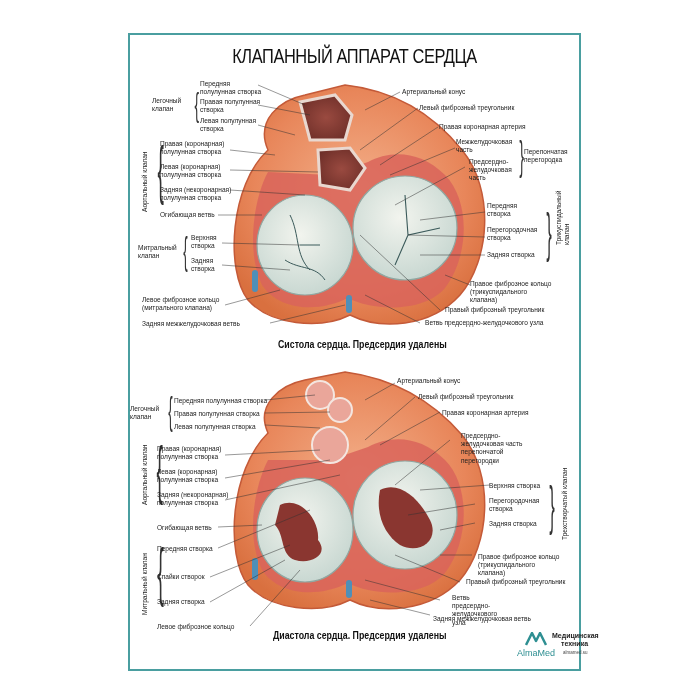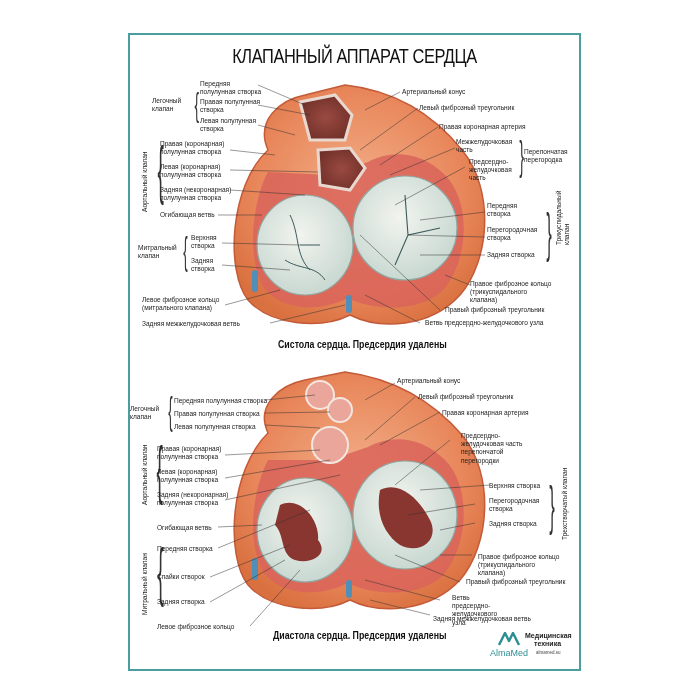--- a/index.html
+++ b/index.html
@@ -181,21 +181,21 @@
 <div class="lbl" style="left:489px;top:520px;">Задняя створка</div>
 <div class="brace" style="left:543px;top:478px;font-size:54px;transform:scaleX(-0.3);">{</div>
 <div class="vlbl" style="left:560px;top:540px;transform:rotate(-90deg) scaleX(0.9);">Трехстворчатый клапан</div>
 <div class="lbl" style="left:478px;top:553px;width:95px;white-space:normal;">Правое фиброзное кольцо (трикуспидального клапана)</div>
 <div class="lbl" style="left:466px;top:578px;">Правый фиброзный треугольник</div>
 <div class="lbl" style="left:452px;top:594px;width:60px;white-space:normal;">Ветвь предсердно-желудочкового узла</div>
 <div class="lbl" style="left:433px;top:615px;">Задняя межжелудочковая ветвь</div>
 
 <div class="cap" style="left:273px;top:630px;">Диастола сердца. Предсердия удалены</div>
 
-<div class="logo" style="left:490px;top:632px;width:80px;height:30px;">
+<div class="logo" style="left:517px;top:632px;width:80px;height:30px;">
   <svg width="22" height="14" style="position:absolute;left:8px;top:0;">
     <path d="M1,13 L7,1 L11,9 L15,1 L21,13" stroke="#2e8f92" stroke-width="2.5" fill="none" stroke-linejoin="round"></path>
   </svg>
   <div style="position:absolute;left:0;top:16px;font-size:9px;color:#2e8f92;">AlmaMed</div>
   <div style="position:absolute;left:35px;top:0;font-size:7px;font-weight:bold;color:#222;">Медицинская</div>
   <div style="position:absolute;left:44px;top:8px;font-size:7px;font-weight:bold;color:#222;">техника</div>
   <div style="position:absolute;left:46px;top:18px;font-size:4.5px;color:#444;">almamed.su</div>
 </div>
 
 </body></html>

